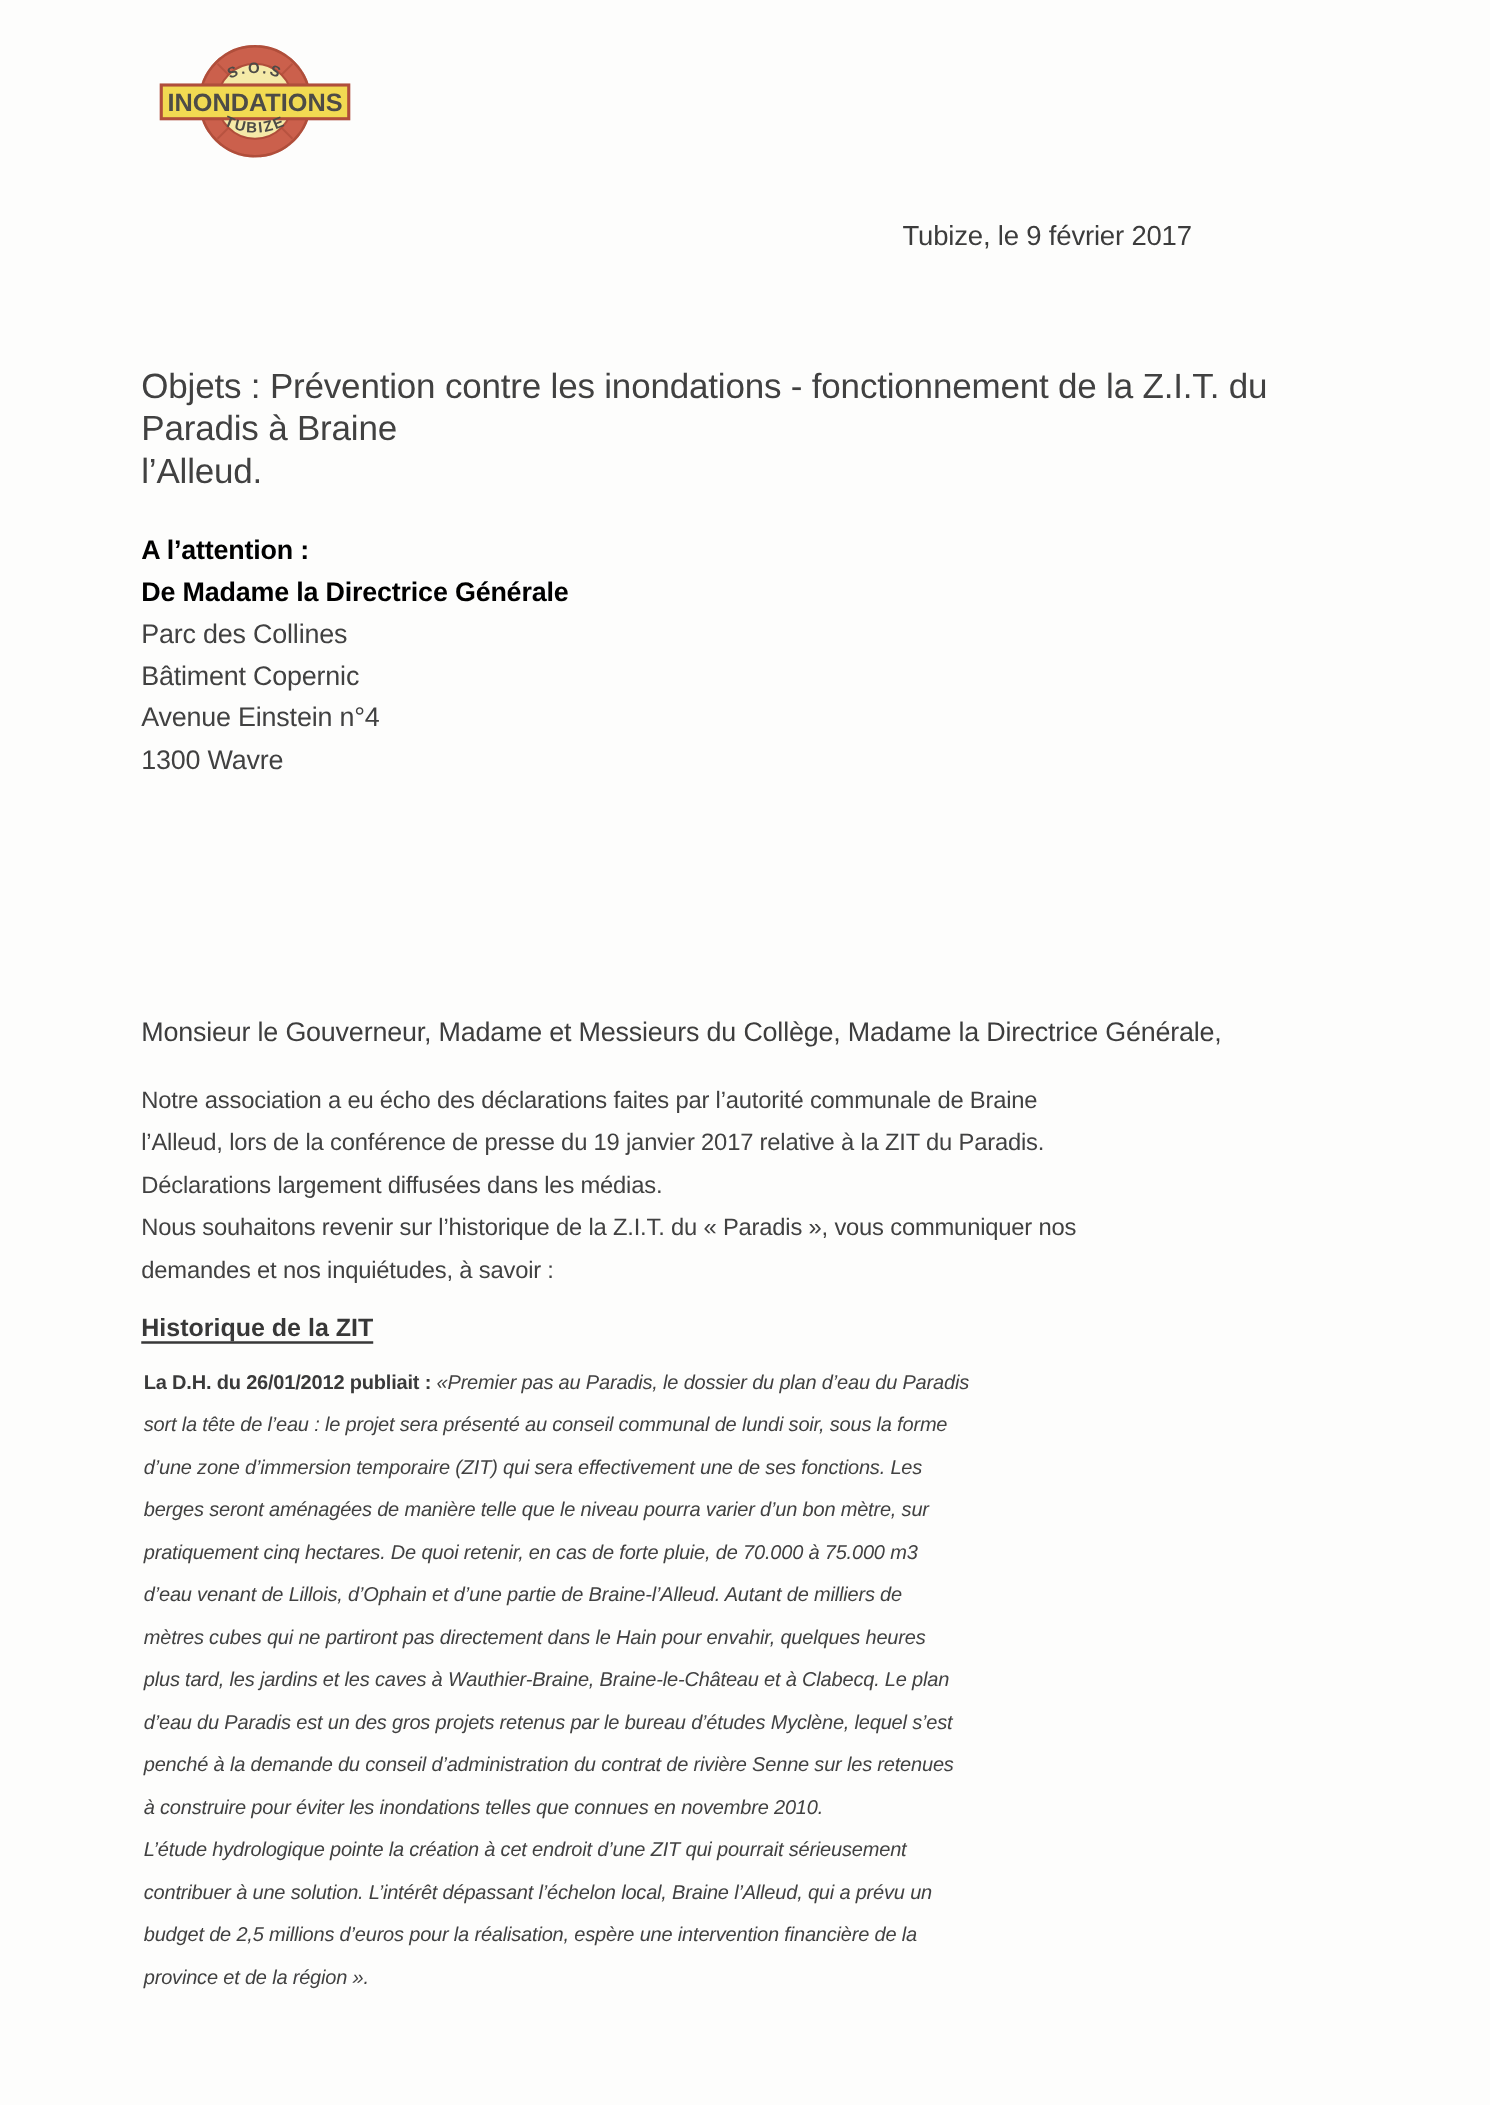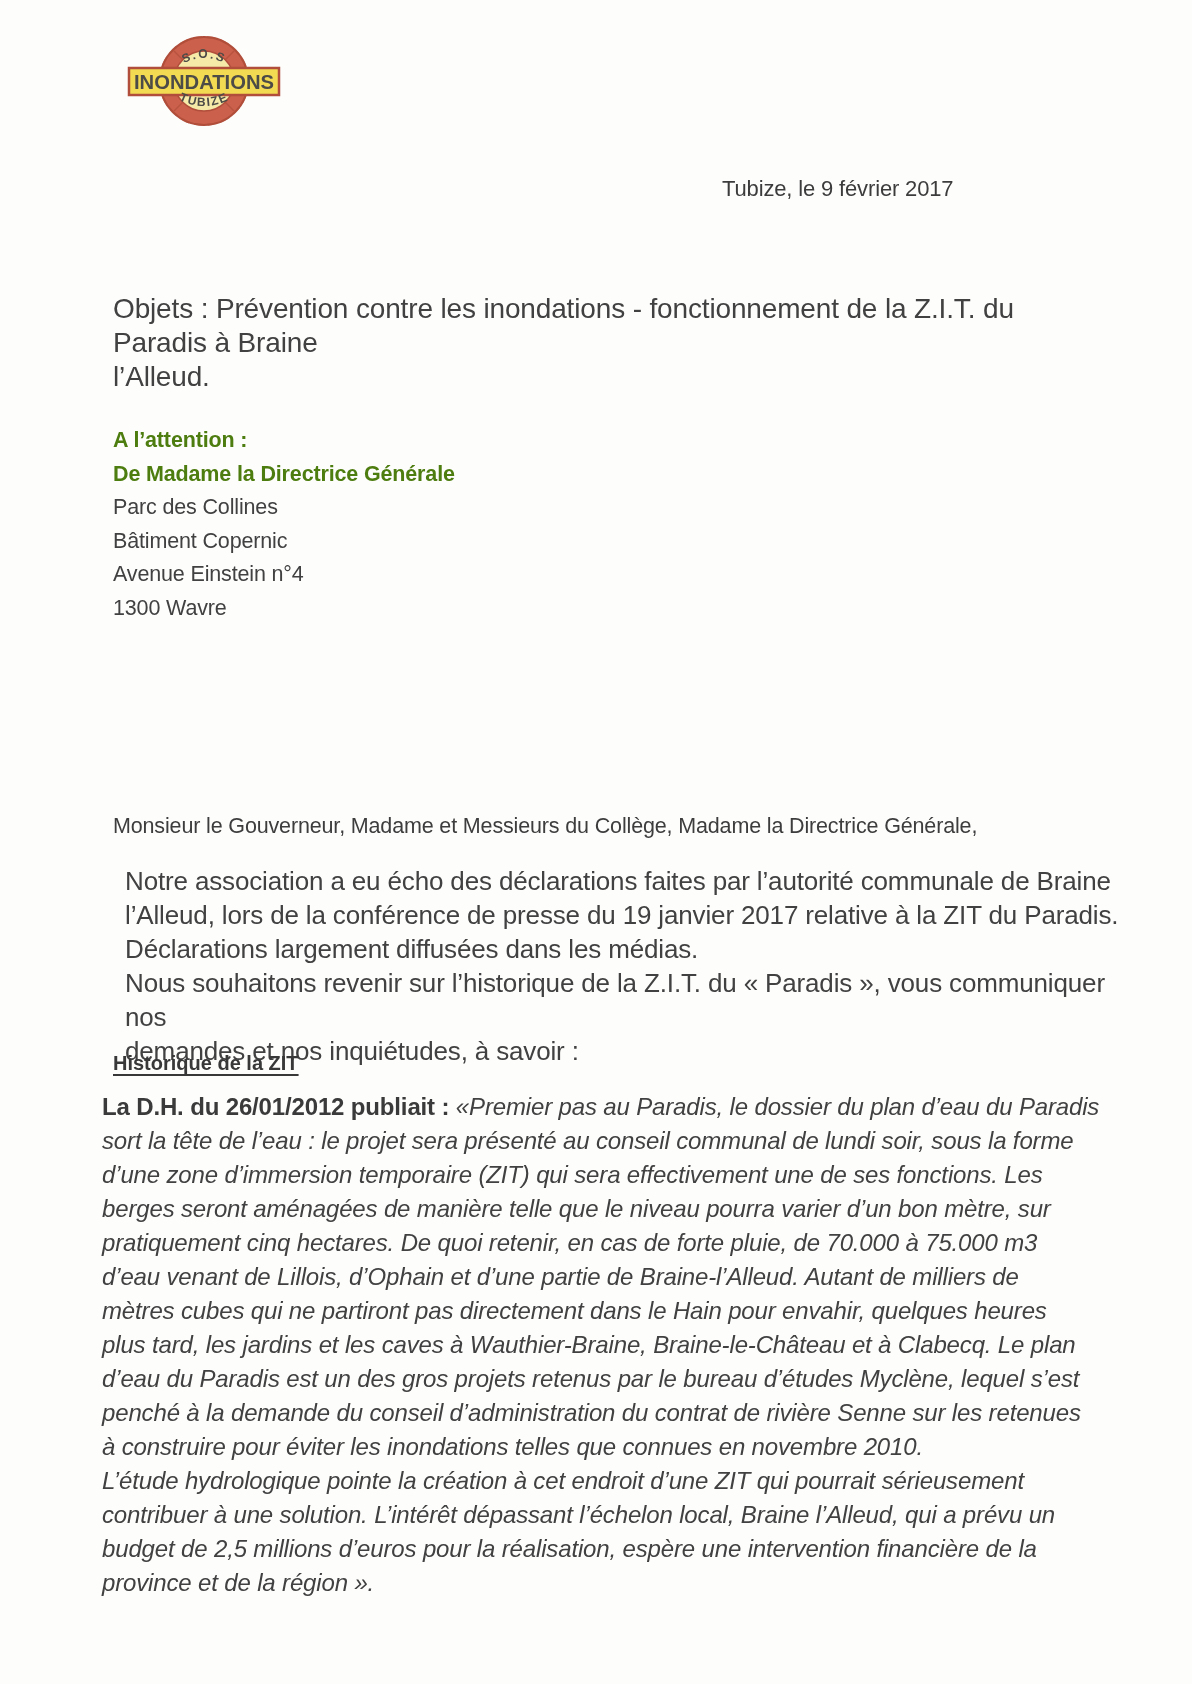--- a/index.html
+++ b/index.html
@@ -9,26 +9,26 @@
     background:#fdfdfc;
     font-family:"Liberation Sans",sans-serif;
     color:#414141;
     overflow:hidden;
   }
   .abs{position:absolute;}
   .logo{left:126px;top:26px;width:156px;height:114px;}
   .date{left:722px;top:176px;font-size:22px;color:#3c3c3c;}
   .subject{left:113px;top:292px;font-size:28px;line-height:34px;width:980px;}
   .recipient{left:113px;top:424px;font-size:21.5px;line-height:33.6px;width:900px;}
-  .recipient .bold, .bold{font-weight:700;color:#4d7c0f;}
+  .recipient .bold, .bold{font-weight:700;color:#000000;}
   .salutation{left:113px;top:814px;font-size:21.5px;width:1000px;color:#3d3d3d;}
-  .intro{left:125px;top:864px;font-size:26px;line-height:34px;width:1000px;}
+  .intro{left:113px;top:864px;font-size:19px;line-height:34px;width:1000px;}
   .section-heading{left:113px;top:1052px;font-size:20px;font-weight:700;color:#383838;}
   .section-heading span{text-decoration:underline;text-underline-offset:4px;}
-  .quote{left:102px;top:1090px;font-size:24px;line-height:34px;width:1000px;}
+  .quote{left:115px;top:1090px;font-size:16px;line-height:34px;width:1000px;}
   .italic{font-style:italic;}
   .qlead{font-weight:700;font-style:normal;color:#3a3a3a;}
   .letterbody{letter-spacing:-0.15px;}
 </style>
 </head>
 <body>
 
 <div class="page">
 
   <div class="abs logo">

